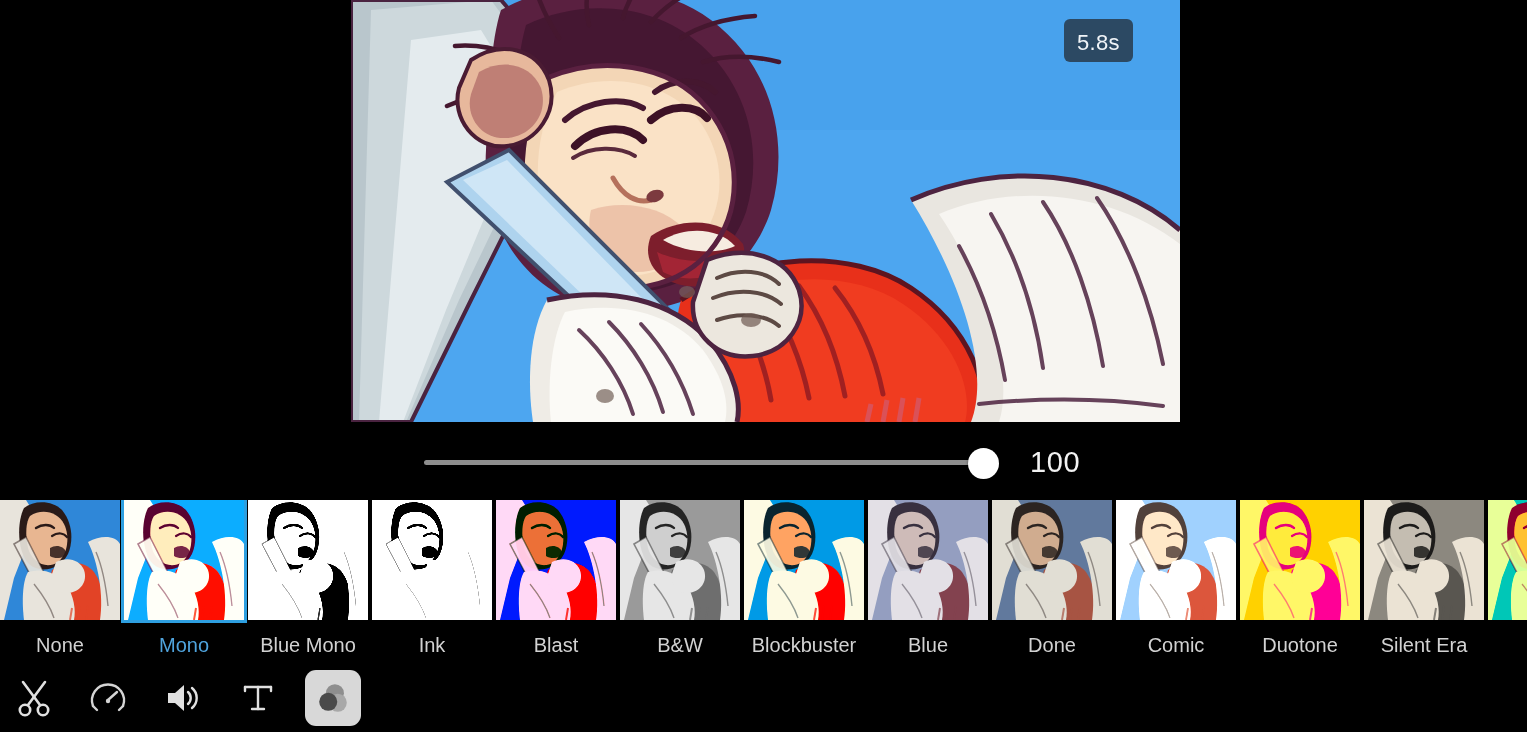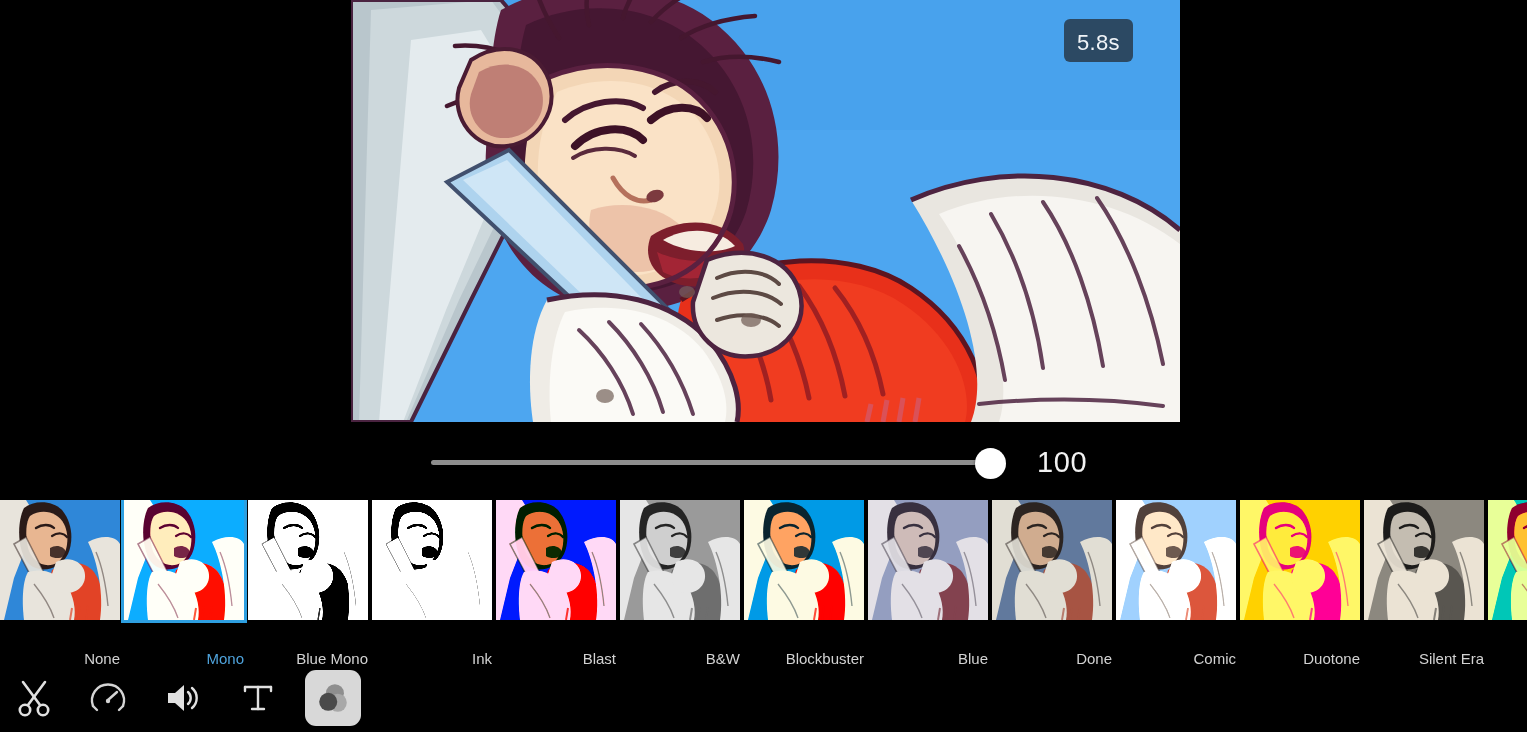--- a/index.html
+++ b/index.html
@@ -46,21 +46,21 @@
   .preview svg { display:block; width:100%; height:100%; }
   .dur-badge {
     position:absolute; left:713px; top:19px;
     background:rgba(38,54,68,.82);
     color:#f0f4f8; font-size:22px; font-weight:400;
     padding:11px 13px 6px; border-radius:6px;
     letter-spacing:.3px;
   }
 
   
-  .slider-row { position:absolute; left:0; top:440px; width:1384px; height:50px;margin-left:7px; }
+  .slider-row { position:absolute; left:0; top:440px; width:1384px; height:50px; }
   .slider-track {
     position:absolute; left:424px; top:20px; width:570px; height:5px;
     background:#8e8e8e; border-radius:3px;
   }
   .slider-thumb {
     position:absolute; left:968px; top:8px; width:31px; height:31px;
     background:#fff; border-radius:50%; cursor:pointer;
     box-shadow:0 1px 3px rgba(0,0,0,.5);
   }
   .slider-value {
@@ -78,22 +78,22 @@
     width:120px; margin-right:4px;
     cursor:pointer;
   }
   .filter-item:first-child { margin-left:0; }
   .thumb {
     position:relative; width:120px; height:120px; overflow:hidden; background:#111;
   }
   .thumb svg { display:block; width:100%; height:100%; }
   .filter-item.selected .thumb { box-shadow:0 0 0 3px #2e9fe0 inset, 0 0 0 3px #2e9fe0; }
   .filter-label {
-    margin-top:30px; text-align:right;
-    color:#d2d2d2; font-size:15px; font-weight:400;
+    margin-top:14px; text-align:center;
+    color:#d2d2d2; font-size:20px; font-weight:400;
     white-space:nowrap;
   }
   .filter-item.selected .filter-label { color:#4fa3dc; }
 
   
   .toolbar { position:absolute; left:0; bottom:0; width:1527px; height:68px; }
   .tool {
     position:absolute; top:6px; width:56px; height:56px;
     display:flex; align-items:center; justify-content:center; cursor:pointer;
   }

